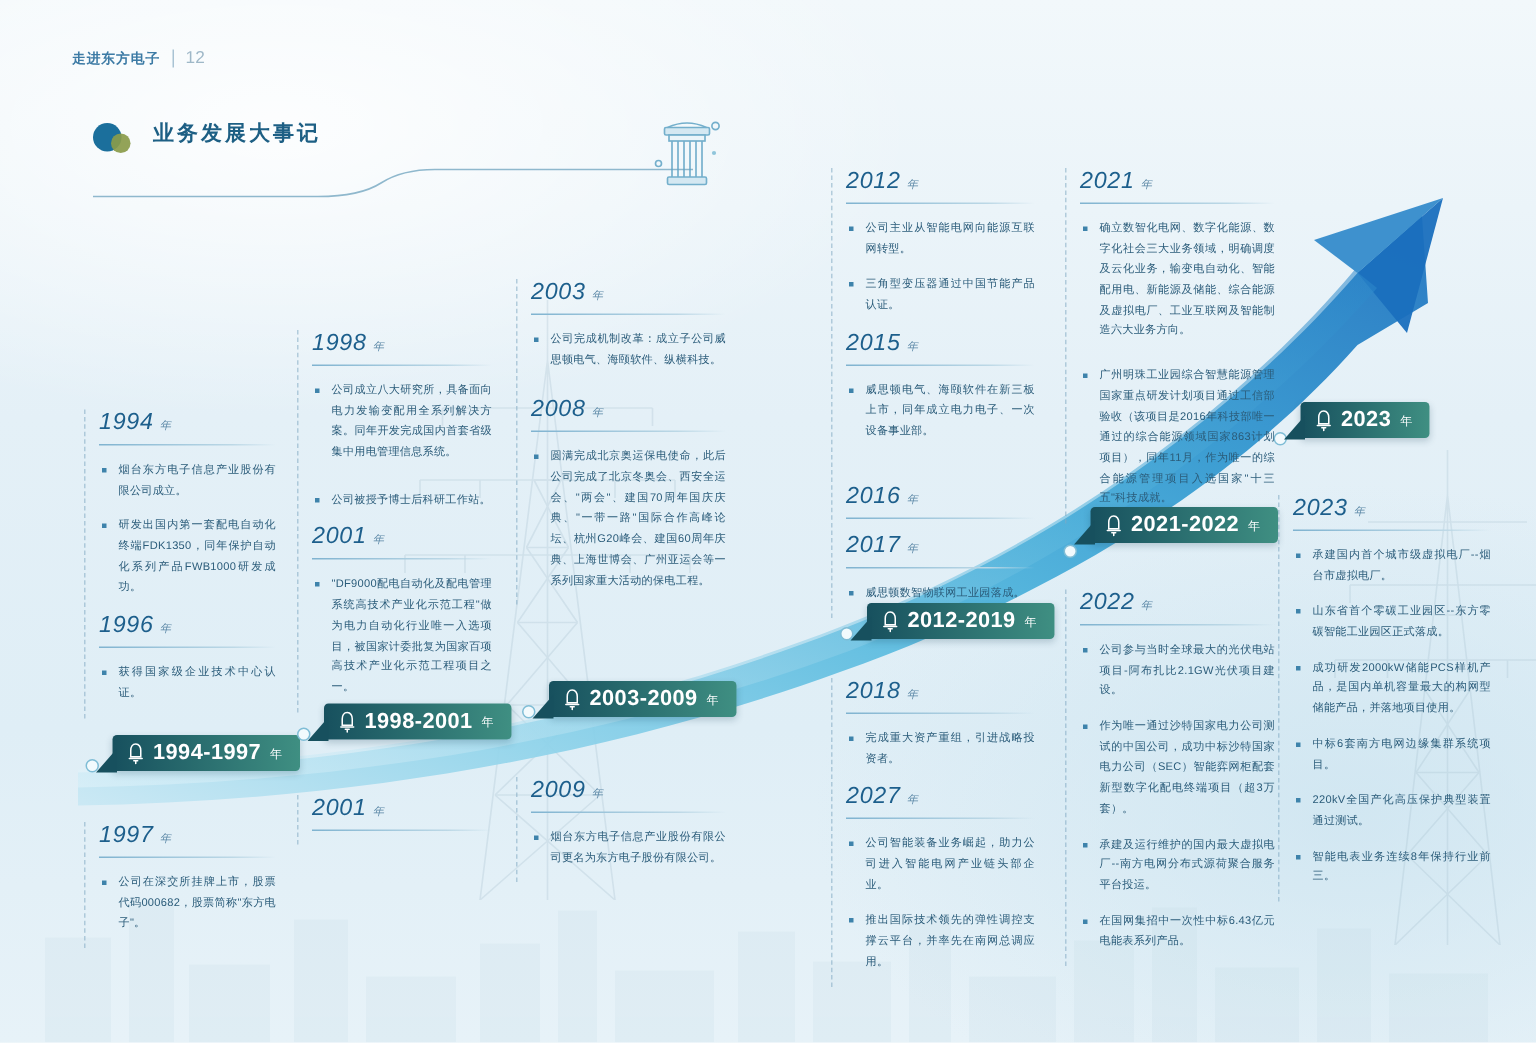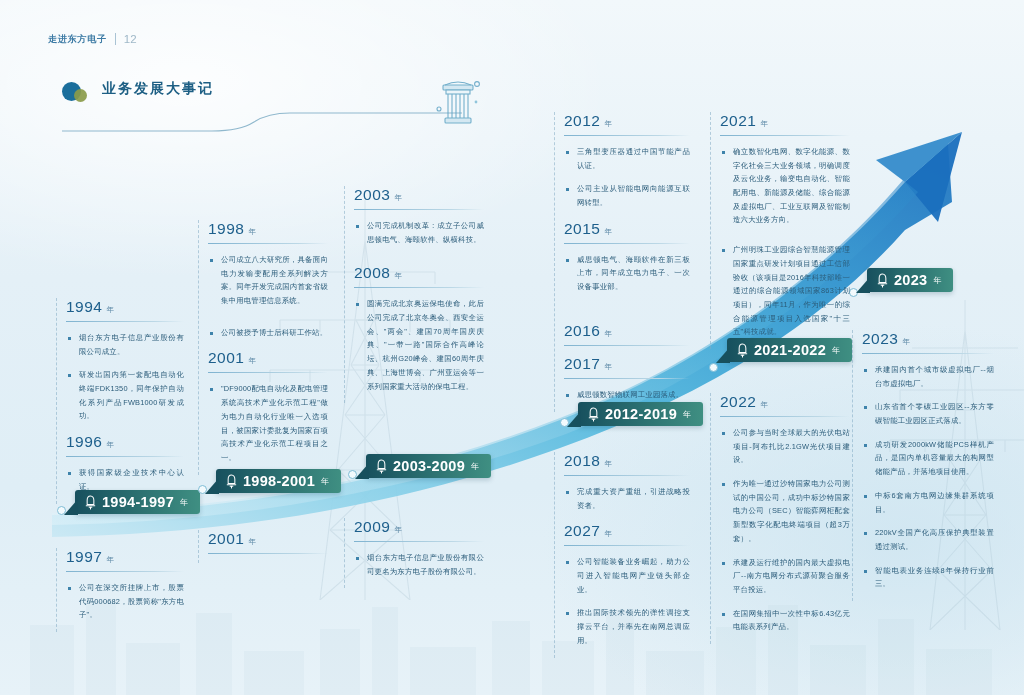--- a/index.html
+++ b/index.html
@@ -88,21 +88,21 @@
     background: #f2fafd; border: 1.6px solid #7fbdd6;
   }
 
   
   .col { position: absolute; }
   .col-rail {
     position: absolute; left: 0; top: 0; bottom: 0; width: 1px;
     border-left: 1px dashed rgba(130,170,195,.55);
   }
   .yblock { position: relative; padding-left: 10px; }
-  .yhead { display: flex; align-items: baseline; gap: 4px; margin-bottom: 5px; }
+  .yhead { display: flex; align-items: baseline; gap: 4px; margin-bottom: 5px; font-style: italic; }
   .yhead .ynum { font-size: 15.5px; font-weight: 400; color: #1d5f8c; letter-spacing: .5px; }
   .yhead .ysuf { font-size: 7.5px; color: #5e8aa8; }
   .yrule { height: 1px; background: linear-gradient(90deg, #7fb3d0 0%, #bcd8e6 75%, rgba(188,216,230,0) 100%); margin-bottom: 9px; }
   .bullet-list { list-style: none; }
   .bullet-list li {
     position: relative;
     padding-left: 13px;
     margin-bottom: 10px;
     font-size: 7.4px;
     line-height: 1.85;
@@ -294,21 +294,21 @@
 <span class="badge-dot" style="left:849px; top:288px;"></span>
 <div class="badge" style="left:867px; top:268px; background:linear-gradient(90deg,#17505e,#3f8f82);">
   <span class="tail"></span>
   <svg class="b-icon" viewBox="0 0 14 16">
     <path d="M7 1 C4.6 1 3.4 3.2 3.4 5.6 L3.4 10.2 L10.6 10.2 L10.6 5.6 C10.6 3.2 9.4 1 7 1 Z M2.4 11.4 L11.6 11.4 M5.6 13 L8.4 13 M7 13 L7 15" fill="none" stroke="#ffffff" stroke-width="1.1" stroke-linecap="round"></path>
   </svg>
   <span class="b-label">2023</span>
   <span class="b-suffix">年</span>
 </div>
 
-<div class="col" style="left:56px; top:298px; width:128px;">
+<div class="col" style="left:56px; top:273px; width:128px;">
   <div class="col-rail"></div>
   <div class="yblock">
     <div class="yhead">
       <span class="ynum">1994</span>
       <span class="ysuf">年</span>
     </div>
     <div class="yrule"></div>
     <ul class="bullet-list">
       <li>烟台东方电子信息产业股份有限公司成立。</li>
       <li>研发出国内第一套配电自动化终端FDK1350，同年保护自动化系列产品FWB1000研发成功。</li>
@@ -416,22 +416,22 @@
 
 <div class="col" style="left:554px; top:112px; width:136px;">
   <div class="col-rail"></div>
   <div class="yblock">
     <div class="yhead">
       <span class="ynum">2012</span>
       <span class="ysuf">年</span>
     </div>
     <div class="yrule"></div>
     <ul class="bullet-list">
+      <li>公司主业从智能电网向能源互联网转型。</li>
       <li>三角型变压器通过中国节能产品认证。</li>
-      <li>公司主业从智能电网向能源互联网转型。</li>
     </ul>
   </div>
   <div class="yblock" style="margin-top:6px;">
     <div class="yhead">
       <span class="ynum">2015</span>
       <span class="ysuf">年</span>
     </div>
     <div class="yrule"></div>
     <ul class="bullet-list">
       <li>威思顿电气、海颐软件在新三板上市，同年成立电力电子、一次设备事业部。</li>

